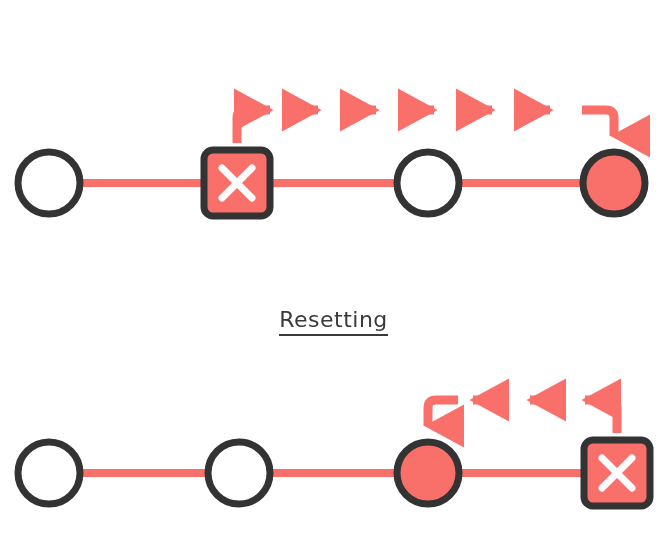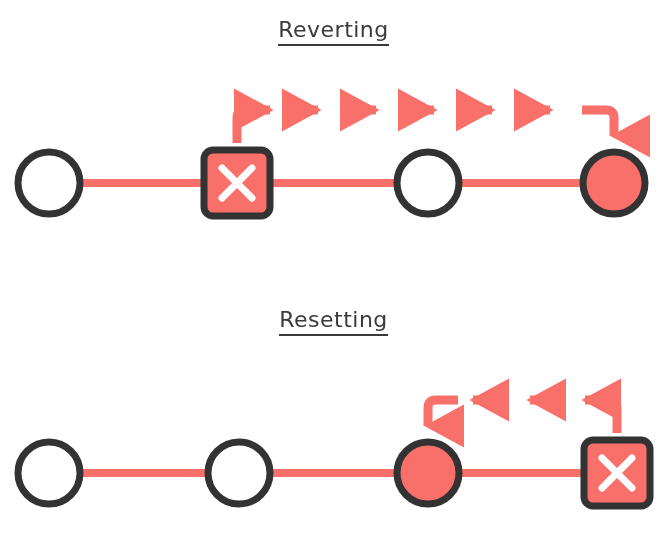--- a/index.html
+++ b/index.html
@@ -43,21 +43,20 @@
     width: 667px;
     height: 539px;
     display: block;
   }
 </style>
 </head>
 <body>
 
 <div class="stage">
 
-  <div class="diagram-title" id="title-reverting"><span>Reverting</span></div>
 
   <div class="diagram-title" id="title-resetting"><span>Resetting</span></div>
 
   <svg class="canvas" viewBox="0 0 667 539">
     <defs>
       <marker id="ah-down" markerWidth="5" markerHeight="5" refX="2.5" refY="4.2" orient="auto" markerUnits="strokeWidth">
         <path d="M 0.1 0.2 L 2.5 4.6 L 4.9 0.2 Z" fill="#F9706B"></path>
       </marker>
       <marker id="ah-right" markerWidth="5" markerHeight="5" refX="4.2" refY="2.5" orient="auto" markerUnits="strokeWidth">
         <path d="M 0.2 0.1 L 4.6 2.5 L 0.2 4.9 Z" fill="#F9706B"></path>

